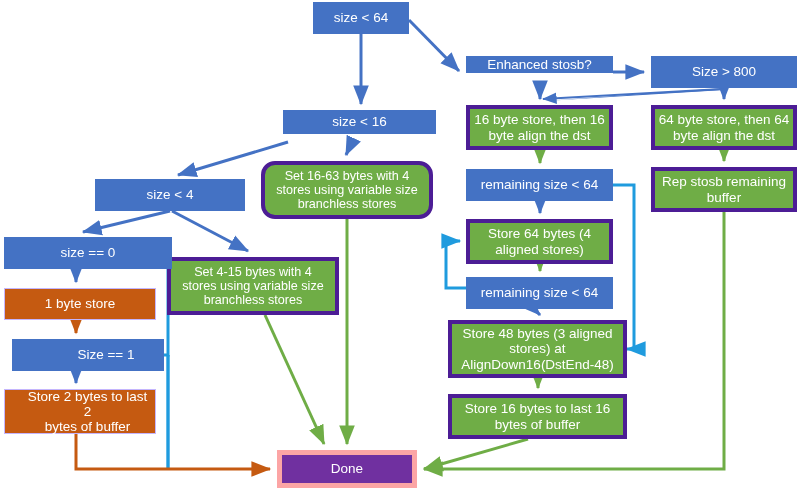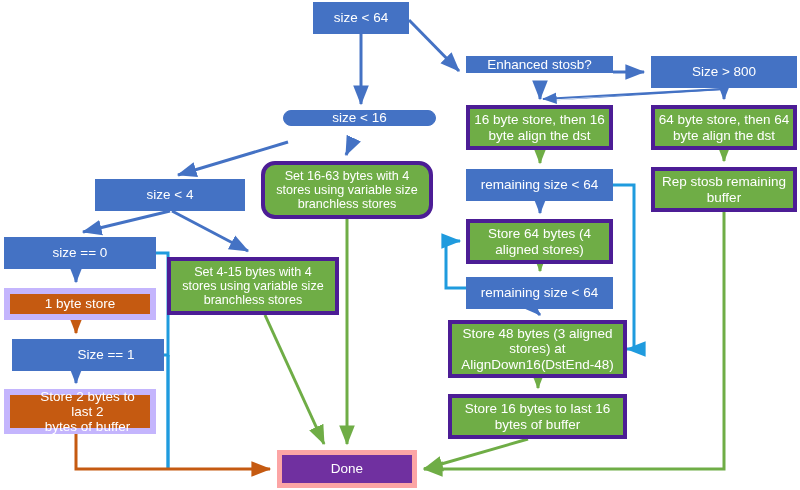--- a/index.html
+++ b/index.html
@@ -30,21 +30,21 @@
     justify-content: center;
     text-align: center;
     color: #ffffff;
     line-height: 1.12;
     padding: 1px 3px;
     z-index: 5;
     white-space: pre-line;
   }
   .n-blue   { background: #4472C4; border: 1px solid #4472C4; }
   .n-green  { background: #6FAD46; border: 4px solid #4c1d95; }
-  .n-orange { background: #C55A11; border: 6px solid #c4b5fd; }
+  .n-orange { background: #C55A11; border: 1px solid #c4b5fd; }
   .n-purple { background: #7030A0; border: 5px solid #fca5a5; }
   .fs13 { font-size: 13.5px; }
   .fs12 { font-size: 12.6px; }
 </style>
 </head>
 <body>
 
 <div id="canvas">
 
   <svg id="edges" viewBox="0 0 800 490" xmlns="http://www.w3.org/2000/svg">
@@ -137,28 +137,28 @@
 buffer</div>
   <div class="node n-blue fs13" style="left:466px;top:169px;width:147px;height:32px;">remaining size &lt; 64</div>
   <div class="node n-green fs13" style="left:466px;top:219px;width:147px;height:45px;">Store 64 bytes (4
 aligned stores)</div>
   <div class="node n-blue fs13" style="left:466px;top:277px;width:147px;height:32px;">remaining size &lt; 64</div>
   <div class="node n-green fs13" style="left:448px;top:320px;width:179px;height:58px;">Store 48 bytes (3 aligned
 stores) at
 AlignDown16(DstEnd-48)</div>
   <div class="node n-green fs13" style="left:448px;top:394px;width:179px;height:45px;">Store 16 bytes  to last 16
 bytes of buffer</div>
-  <div class="node n-blue fs13" style="left:283px;top:110px;width:153px;height:16px;border-radius:13px;">size &lt; 16</div>
+  <div class="node n-blue fs13" style="left:283px;top:110px;width:153px;height:24px;">size &lt; 16</div>
   <div class="node n-green fs12" style="left:261px;top:161px;width:172px;height:58px;border-radius:14px;">Set 16-63 bytes with 4
 stores using variable size
 branchless stores</div>
   <div class="node n-blue fs13" style="left:95px;top:179px;width:150px;height:32px;">size &lt; 4</div>
   <div class="node n-green fs12" style="left:167px;top:257px;width:172px;height:58px;">Set 4-15 bytes with 4
 stores using variable size
 branchless stores</div>
-  <div class="node n-blue fs13" style="left:4px;top:237px;width:152px;height:32px;">size == 0</div>
+  <div class="node n-blue fs13" style="left:4px;top:237px;width:168px;height:32px;">size == 0</div>
   <div class="node n-orange fs13" style="left:4px;top:288px;width:152px;height:32px;">1 byte store</div>
   <div class="node n-blue fs13" style="left:12px;top:339px;width:152px;height:32px;padding-left:39px;">Size == 1</div>
   <div class="node n-orange fs13" style="left:4px;top:389px;width:152px;height:45px;padding-left:18px;">Store 2 bytes to last 2
 bytes of buffer</div>
   <div class="node n-purple fs13" style="left:277px;top:450px;width:140px;height:38px;">Done</div>
 
 </div>
 
 </body></html>

